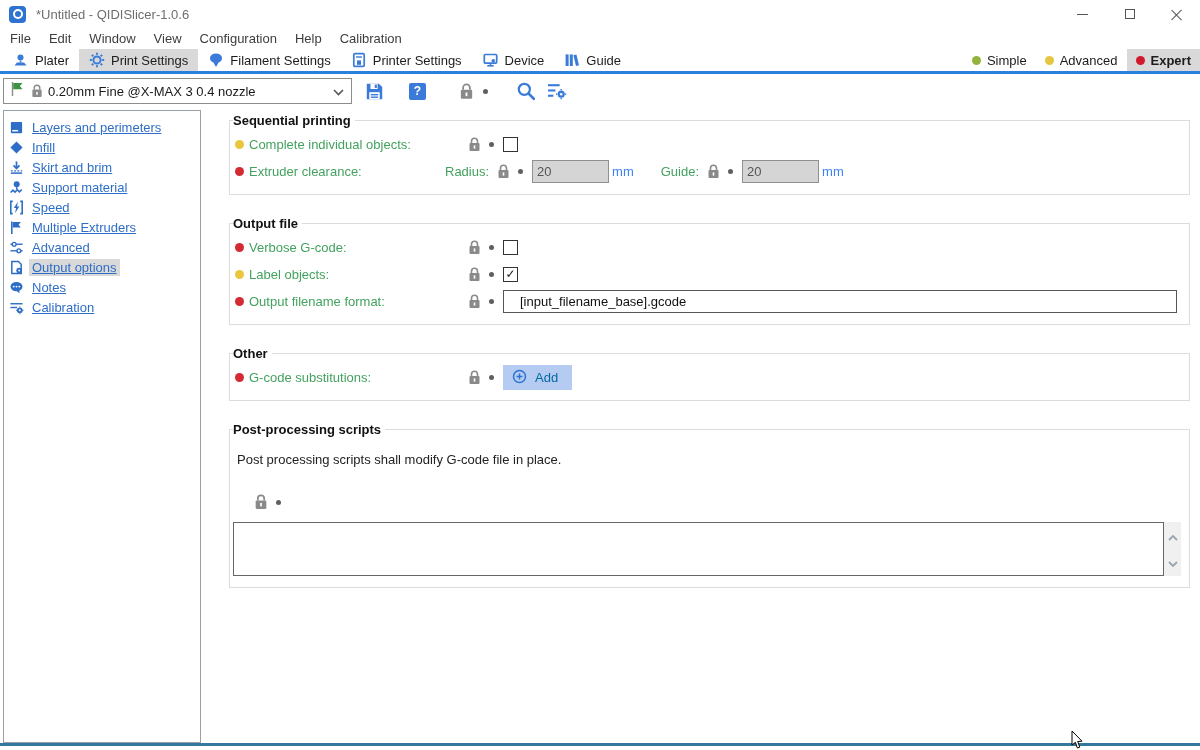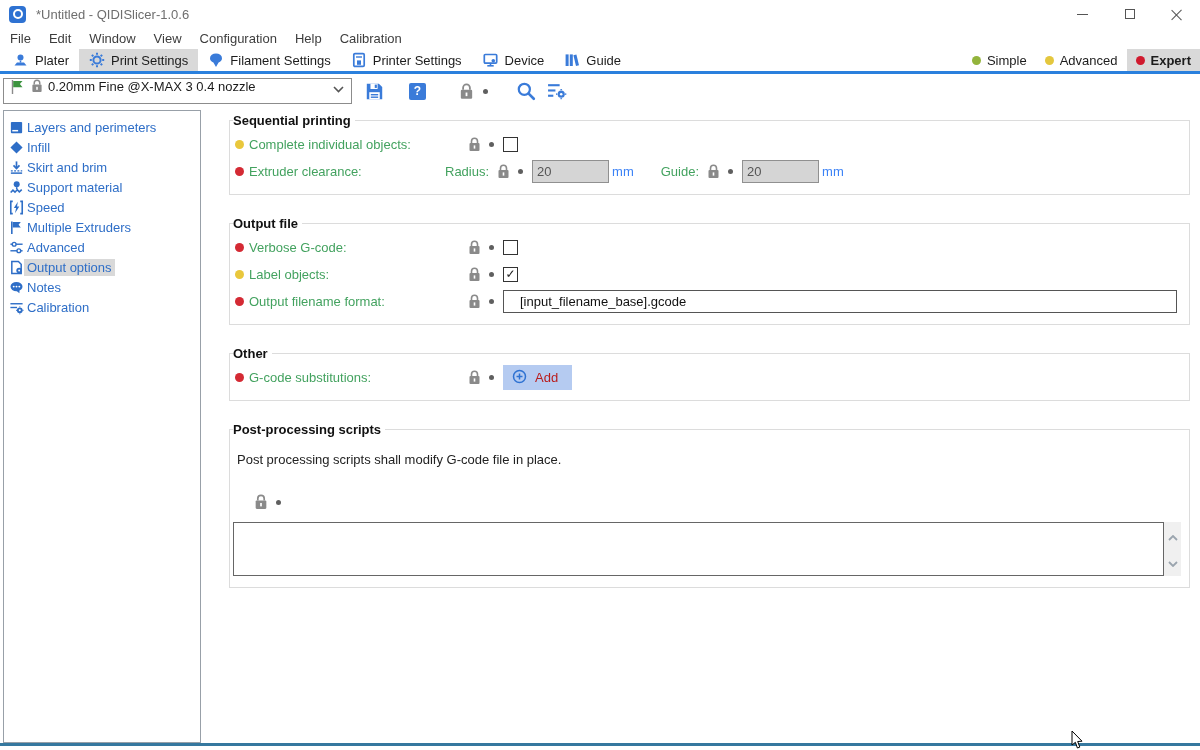--- a/index.html
+++ b/index.html
@@ -33,34 +33,34 @@
   .modes { margin-left:auto; display:flex; }
   .mode { display:flex; align-items:center; gap:6px; padding:0 9px; font-size:13px; color:#1c1c1c; }
   .mode.active { background:#d9d9d9; font-weight:bold; }
   .mode-dot { width:9px; height:9px; border-radius:50%; flex:none; }
   .dot-green { background:#93b43c; }
   .dot-yellow { background:#e4c73e; }
   .dot-red { background:#d01a2e; }
 
   
   .toolbar { height:34px; display:flex; align-items:center; padding-left:3px; }
-  .preset-combo { width:349px; height:26px; border:1px solid #8c8c8c; background:#fff; display:flex; align-items:flex-start; padding:0 7px 0 6px; gap:5px; }
+  .preset-combo { width:349px; height:26px; border:1px solid #8c8c8c; background:#fff; display:flex; align-items:center; padding:0 7px 0 6px; gap:5px; }
   .combo-label { flex:1; font-size:13px; color:#1a1a1a; white-space:nowrap; overflow:hidden; }
   .tb-icon { display:flex; align-items:center; justify-content:center; }
   .tb-save { margin-left:13px; }
   .tb-help { margin-left:25px; width:17px; height:17px; background:#3a7bd9; border-radius:2px; color:#fff; font-size:12px; font-weight:bold; }
   .tb-help::after { content:"?"; }
   .tb-lockgroup { margin-left:33px; display:flex; align-items:center; }
   .tb-search { margin-left:28px; }
   .tb-compare { margin-left:11px; }
   .rdot-big { width:5px; height:5px; border-radius:50%; background:#5f5f5f; margin-left:9px; }
 
   
   .sidebar { position:absolute; left:3px; top:110px; width:198px; height:633px; border:1px solid #98a0a8; background:#fff; padding-top:6px; }
-  .side-item { height:20px; display:flex; align-items:center; padding-left:5px; font-size:13px; color:#2e6ec7; }
+  .side-item { height:20px; display:flex; align-items:center; gap:5px; padding-left:5px; font-size:13px; color:#2e6ec7;text-decoration:underline; }
   .slabel { padding:1px 3px; white-space:nowrap; }
   .slabel.selected { background:#d9d9d9; }
 
   
   .main { position:absolute; left:229px; top:113px; right:10px; }
   fieldset { border:1px solid #dcdcdc; margin:0 0 21px 0; padding:3px 8px 9px 3px; }
   legend { font-weight:bold; font-size:13px; color:#111; padding:0 4px 0 0; margin-left:0; }
   .opt-row { display:flex; align-items:center; height:27px; padding-left:2px; }
   .bullet { width:9px; height:9px; border-radius:50%; margin-right:5px; flex:none; }
   .b-yellow { background:#e9c73c; }
@@ -69,21 +69,21 @@
   .opt-label.narrow { width:196px; }
   .sub-label { font-size:13px; color:#43a25f; margin-right:8px; white-space:nowrap; }
   .lock { display:flex; align-items:center; flex:none; }
   .rdot { width:5px; height:5px; border-radius:50%; background:#5f5f5f; margin:0 9px 0 8px; flex:none; }
   .checkbox { width:15px; height:15px; border:1px solid #333; background:#fff; font-size:12px; line-height:12px; text-align:center; color:#222; flex:none; }
   .checkbox.checked::after { content:"✓"; }
   input.num { width:77px; height:23px; background:#d5d5d5; border:1px solid #909090; font-size:13px; color:#555; padding-left:4px; font-family:inherit; }
   .unit { font-size:13px; color:#3b82f6; margin-left:3px; }
   .gap-height { margin-left:27px; }
   input.filename { flex:1; height:23px; border:1px solid #555; font-size:13px; color:#111; padding-left:16px; margin-right:4px; font-family:inherit; }
-  .add-btn { display:flex; align-items:center; gap:8px; background:#b5cbf1; height:25px; padding:0 14px 0 9px; font-size:13px; color:#b91c1c; border:none; font-family:inherit; }
+  .add-btn { display:flex; align-items:center; gap:8px; background:#b5cbf1; height:25px; padding:0 14px 0 9px; font-size:13px; color:#0369a1; border:none; font-family:inherit; }
 
   
   .post-desc { margin:12px 0 0 4px; font-size:13px; color:#222; }
   .post-lockrow { display:flex; align-items:center; margin:27px 0 0 21px; }
   .ta-row { display:flex; margin:12px 0 2px 0; }
   .ta-box { flex:1; border:1px solid #666; height:54px; background:#fff; }
   .ta-box textarea { width:100%; height:100%; border:none; outline:none; resize:none; font-family:inherit; font-size:13px; }
   .ta-scroll { width:17px; height:54px; background:#f0f0f0; display:flex; flex-direction:column; justify-content:space-between; align-items:center; padding:5px 0; }
 
   .bottom-line { position:absolute; left:0; right:0; top:743px; height:3px; background:#35789f; }

